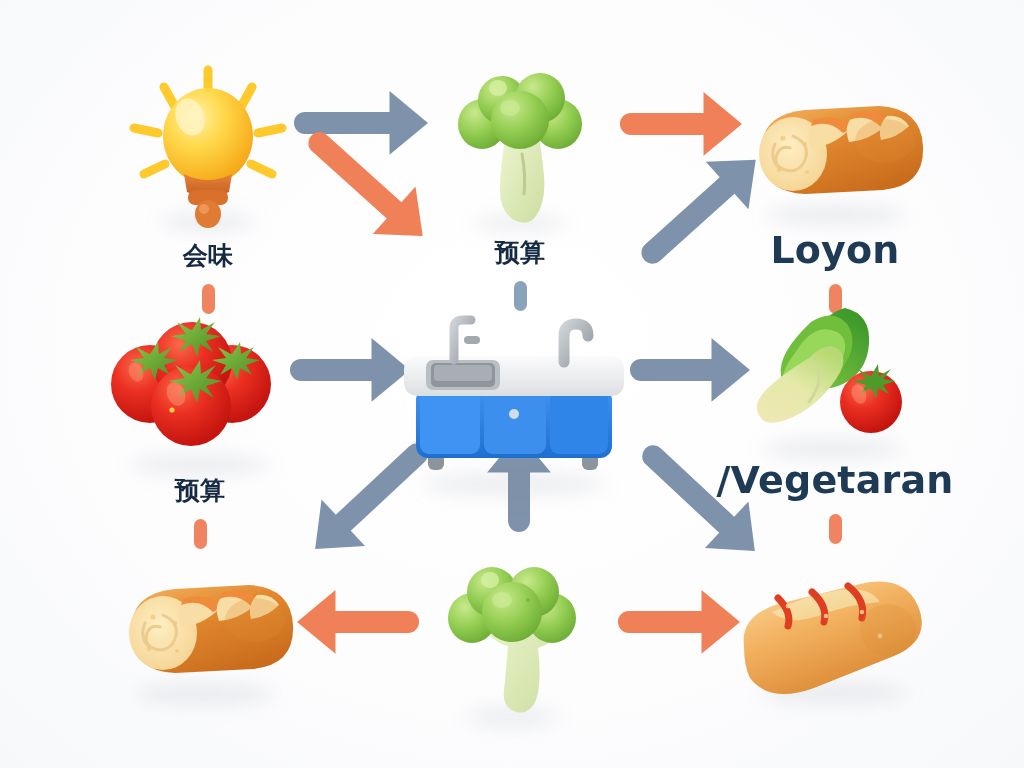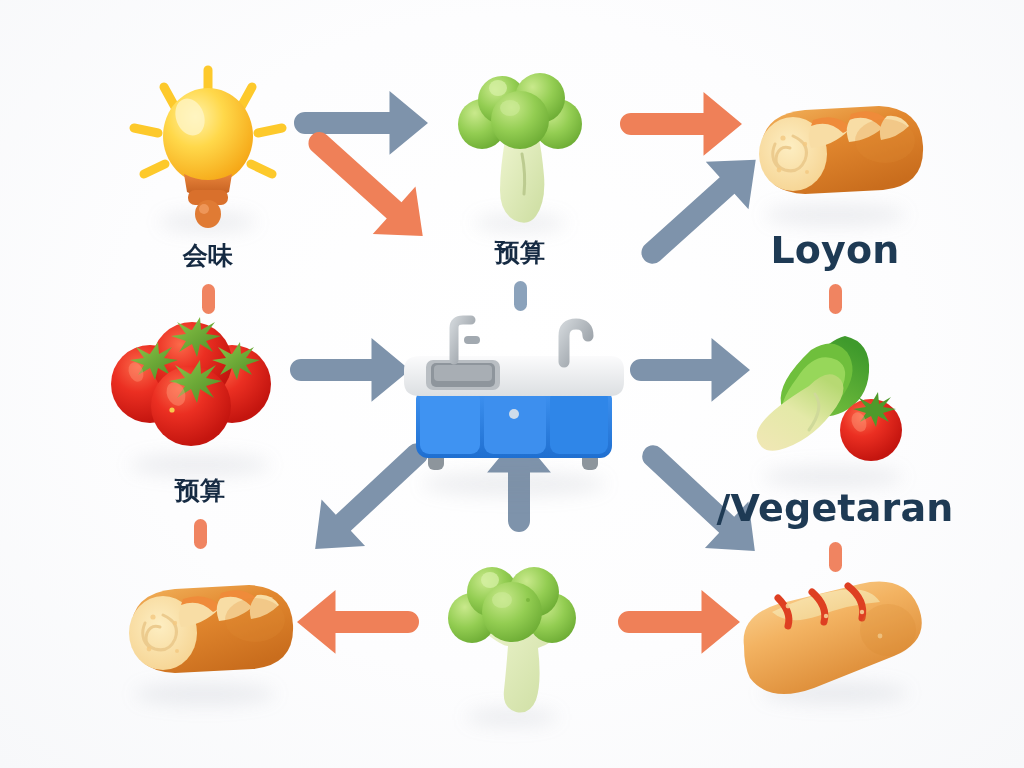--- a/index.html
+++ b/index.html
@@ -312,21 +312,21 @@
         <rect x="38" y="55" width="58" height="16" rx="4" fill="#a8aeb4"></rect>
 
         <path d="M58 50 l0 -32 q0 -8 9 -8 l8 0" stroke="url(#tapG)" stroke-width="9" fill="none" stroke-linecap="round"></path>
         <rect x="68" y="26" width="16" height="8" rx="4" fill="#a2a9b0"></rect>
 
         <path d="M168 52 l0 -26 q0 -12 12 -12 q12 0 12 12" stroke="url(#tapG)" stroke-width="11" fill="none" stroke-linecap="round"></path>
       </svg>
     </div>
   </div>
 
-  <div class="node" style="left:735px; top:324px; width:200px;">
+  <div class="node" style="left:735px; top:296px; width:200px;">
     <div class="artwrap">
       <div class="shadowblob" style="left:28px; top:142px; width:140px; height:22px;"></div>
       <svg class="art" width="200" height="160" viewBox="0 0 200 160">
         <defs>
           <linearGradient id="bokStalk" x1="0" y1="1" x2="0.7" y2="0">
             <stop offset="0%" stop-color="#f1e7b6"></stop>
             <stop offset="55%" stop-color="#e4e9a8"></stop>
             <stop offset="100%" stop-color="#b7d973"></stop>
           </linearGradient>
           <linearGradient id="bokLeaf" x1="0" y1="1" x2="0.6" y2="0">

